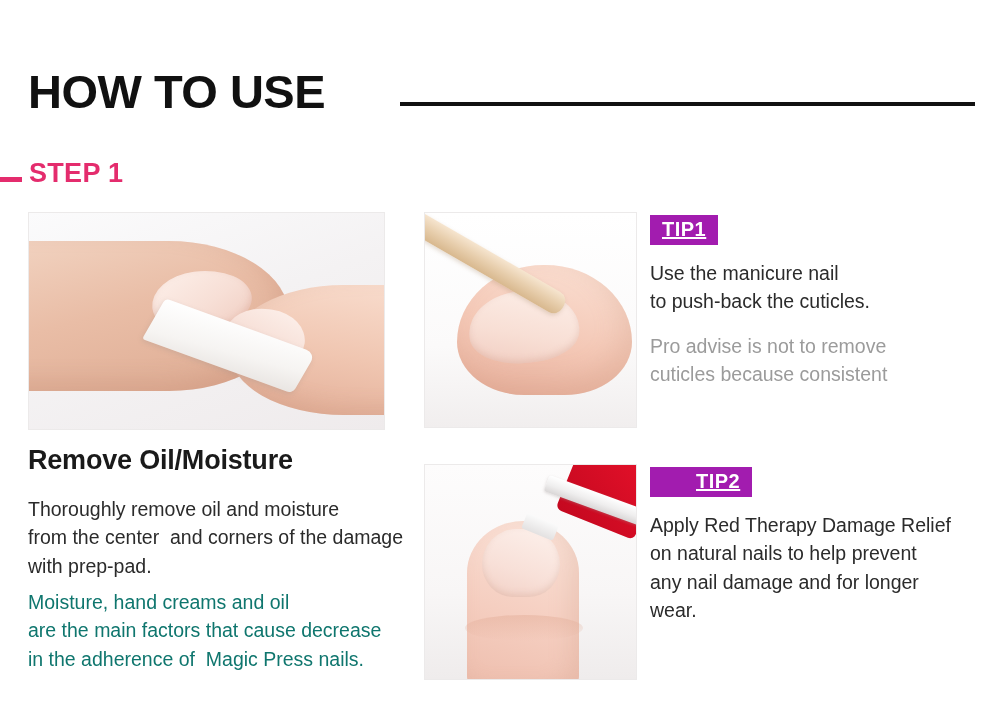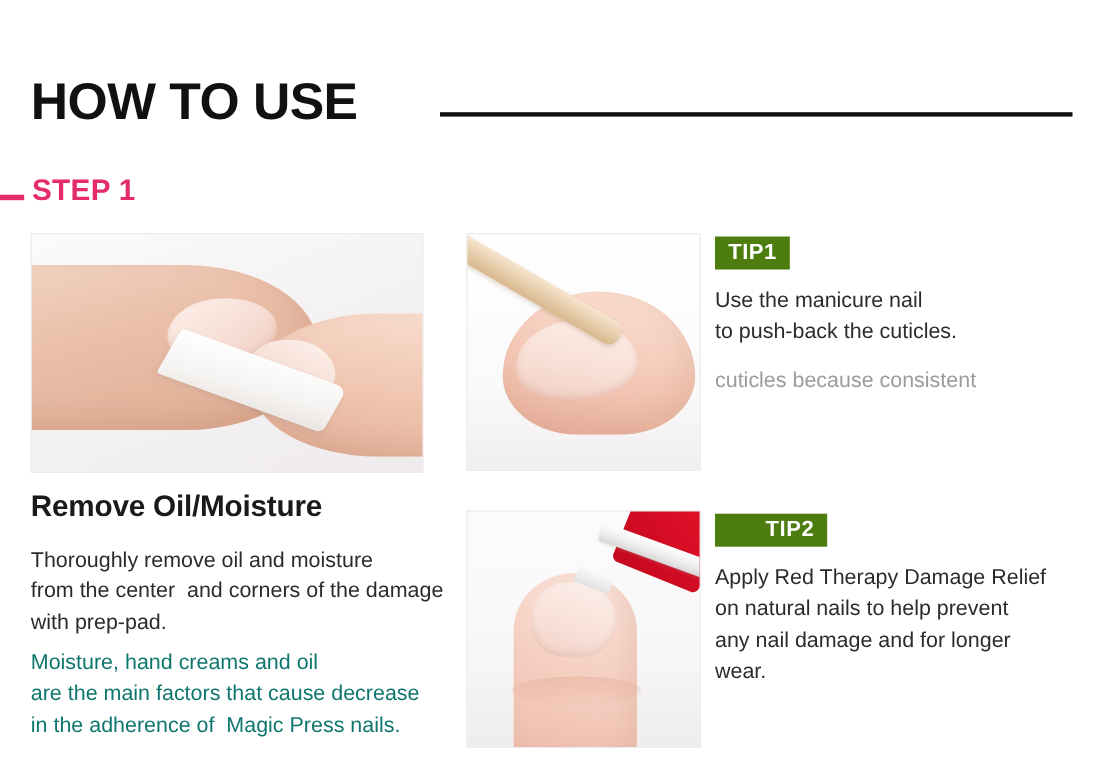--- a/index.html
+++ b/index.html
@@ -229,28 +229,29 @@
     top: 588px;
     width: 400px;
     font-size: 19.5px;
     color: #0f766e;
     line-height: 1.45;
   }
 
   
   .tip-badge {
     position: absolute;
-    background: #4d7c0f;
+    background: #a21caf;
     color: #ffffff;
     font-size: 20px;
     font-weight: bold;
     letter-spacing: 0.5px;
     padding: 4px 12px 6px 12px;
     line-height: 1;
     box-sizing: border-box;
+    text-decoration: underline;
   }
   #tip1-badge { left: 650px; top: 215px; }
   #tip2-badge { left: 650px; top: 467px; padding-left: 46px; }
 
   .tip-primary {
     position: absolute;
     font-size: 19.5px;
     color: #2b2b2b;
     line-height: 1.45;
     width: 330px;
@@ -316,20 +317,21 @@
   <span class="line">are the main factors that cause decrease</span>
   <span class="line">in the adherence of  Magic Press nails.</span>
 </div>
 
 <div class="tip-badge" id="tip1-badge">TIP1</div>
 <div class="tip-primary" id="tip1-primary">
   <span class="line">Use the manicure nail</span>
   <span class="line">to push-back the cuticles.</span>
 </div>
 <div class="tip-secondary" id="tip1-secondary">
+  <span class="line">Pro advise is not to remove</span>
   <span class="line">cuticles because consistent</span>
 </div>
 
 <div class="tip-badge" id="tip2-badge">TIP2</div>
 <div class="tip-primary" id="tip2-primary">
   <span class="line">Apply Red Therapy Damage Relief</span>
   <span class="line">on natural nails to help prevent</span>
   <span class="line">any nail damage and for longer</span>
   <span class="line">wear.</span>
 </div>

